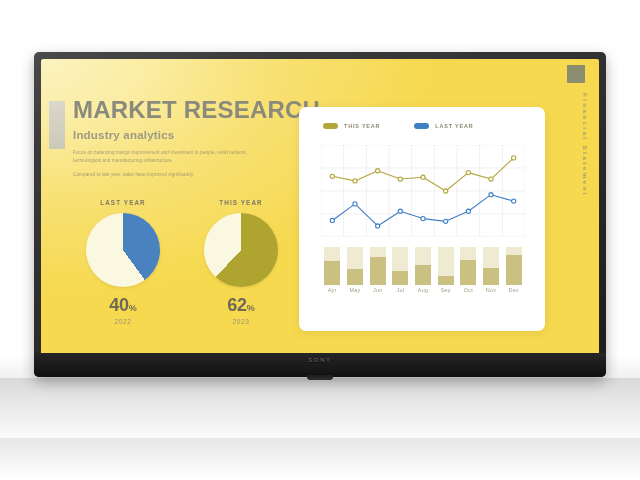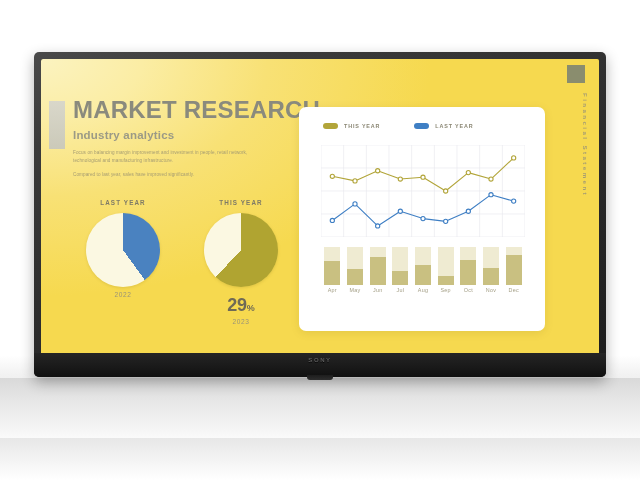--- a/index.html
+++ b/index.html
@@ -161,28 +161,31 @@
           <div id="subtitle">Industry analytics</div>
           <p class="body-text">Focus on balancing margin improvement and investment in people, retail network, technological and manufacturing infrastructure.</p>
           <p class="body-text">Compared to last year, sales have improved significantly.</p>
         </div>
 
         <div id="pies">
 
           <div class="pie-col left">
             <div class="pie-cap">LAST YEAR</div>
             <div class="pie last"></div>
+            <div class="pct-row">
+              <span class="pct-num">40</span><span class="pct-sym">%</span>
+            </div>
             <div class="pie-year">2022</div>
           </div>
 
           <div class="pie-col right">
             <div class="pie-cap">THIS YEAR</div>
             <div class="pie this"></div>
             <div class="pct-row">
-              <span class="pct-num">29</span><span class="pct-sym">%</span>
+              <span class="pct-num">62</span><span class="pct-sym">%</span>
             </div>
             <div class="pie-year">2023</div>
           </div>
 
         </div>
 
         <div id="card">
 
           <div id="legend">
             <div class="legend-item">

